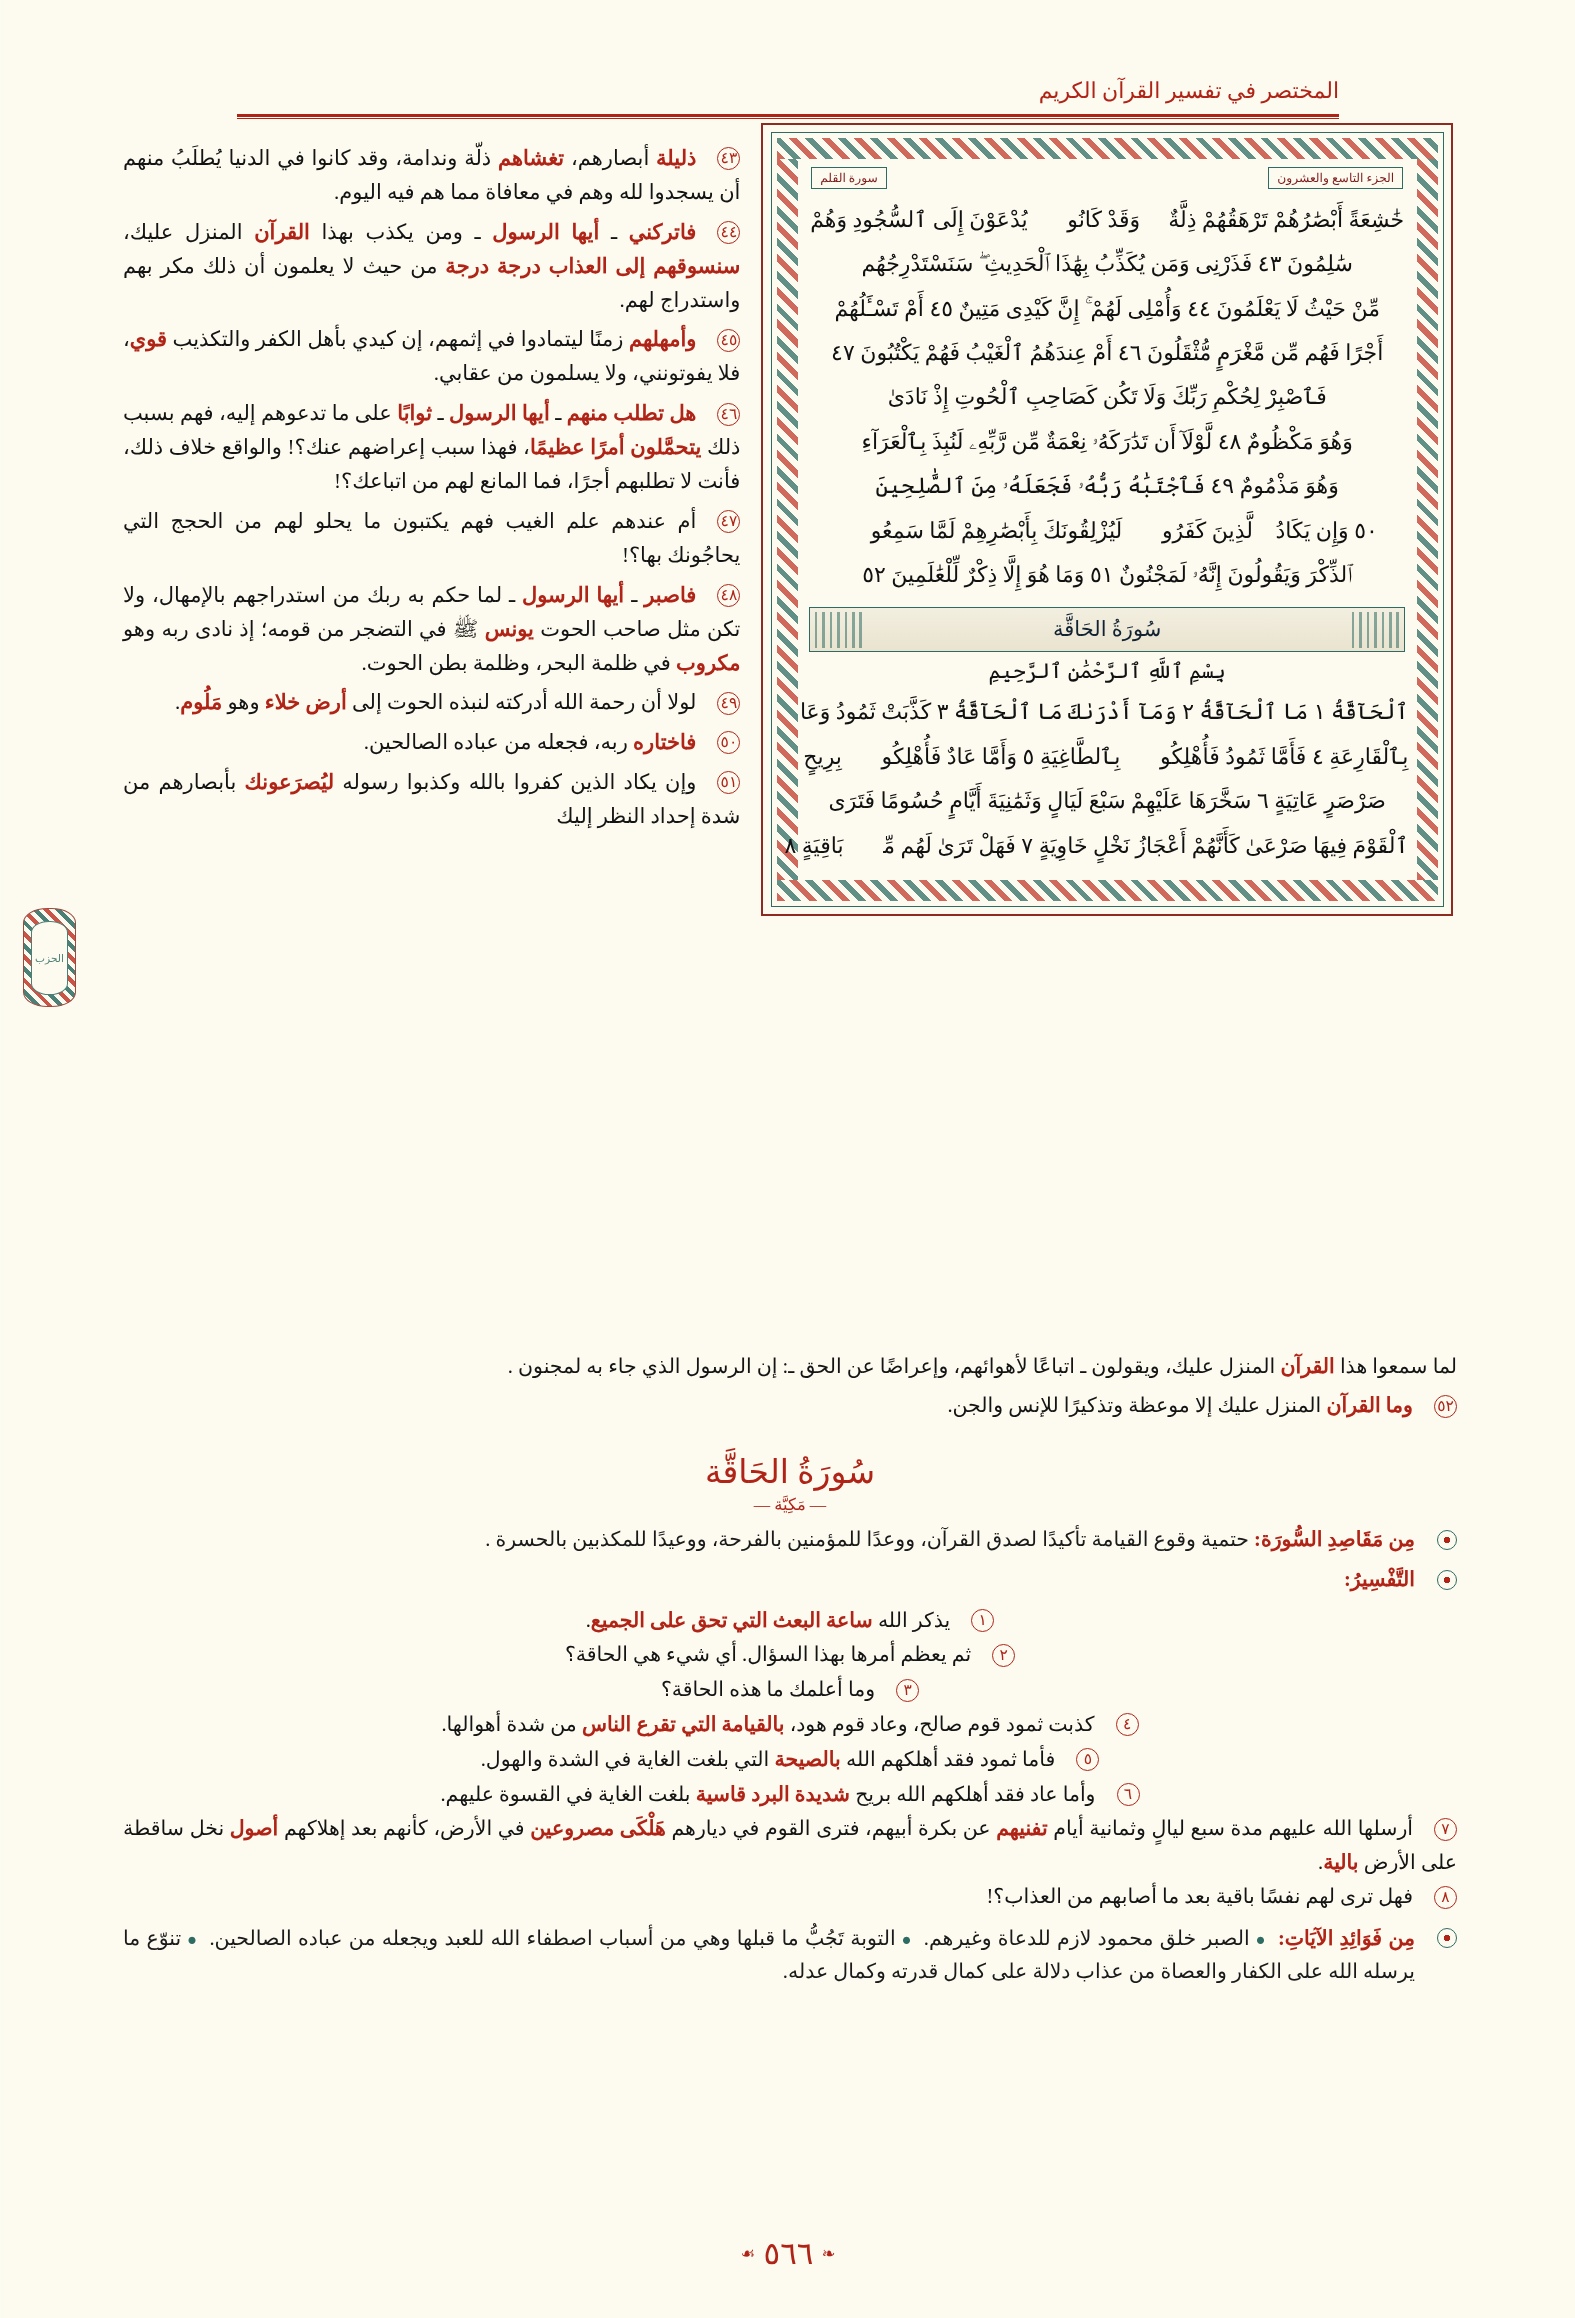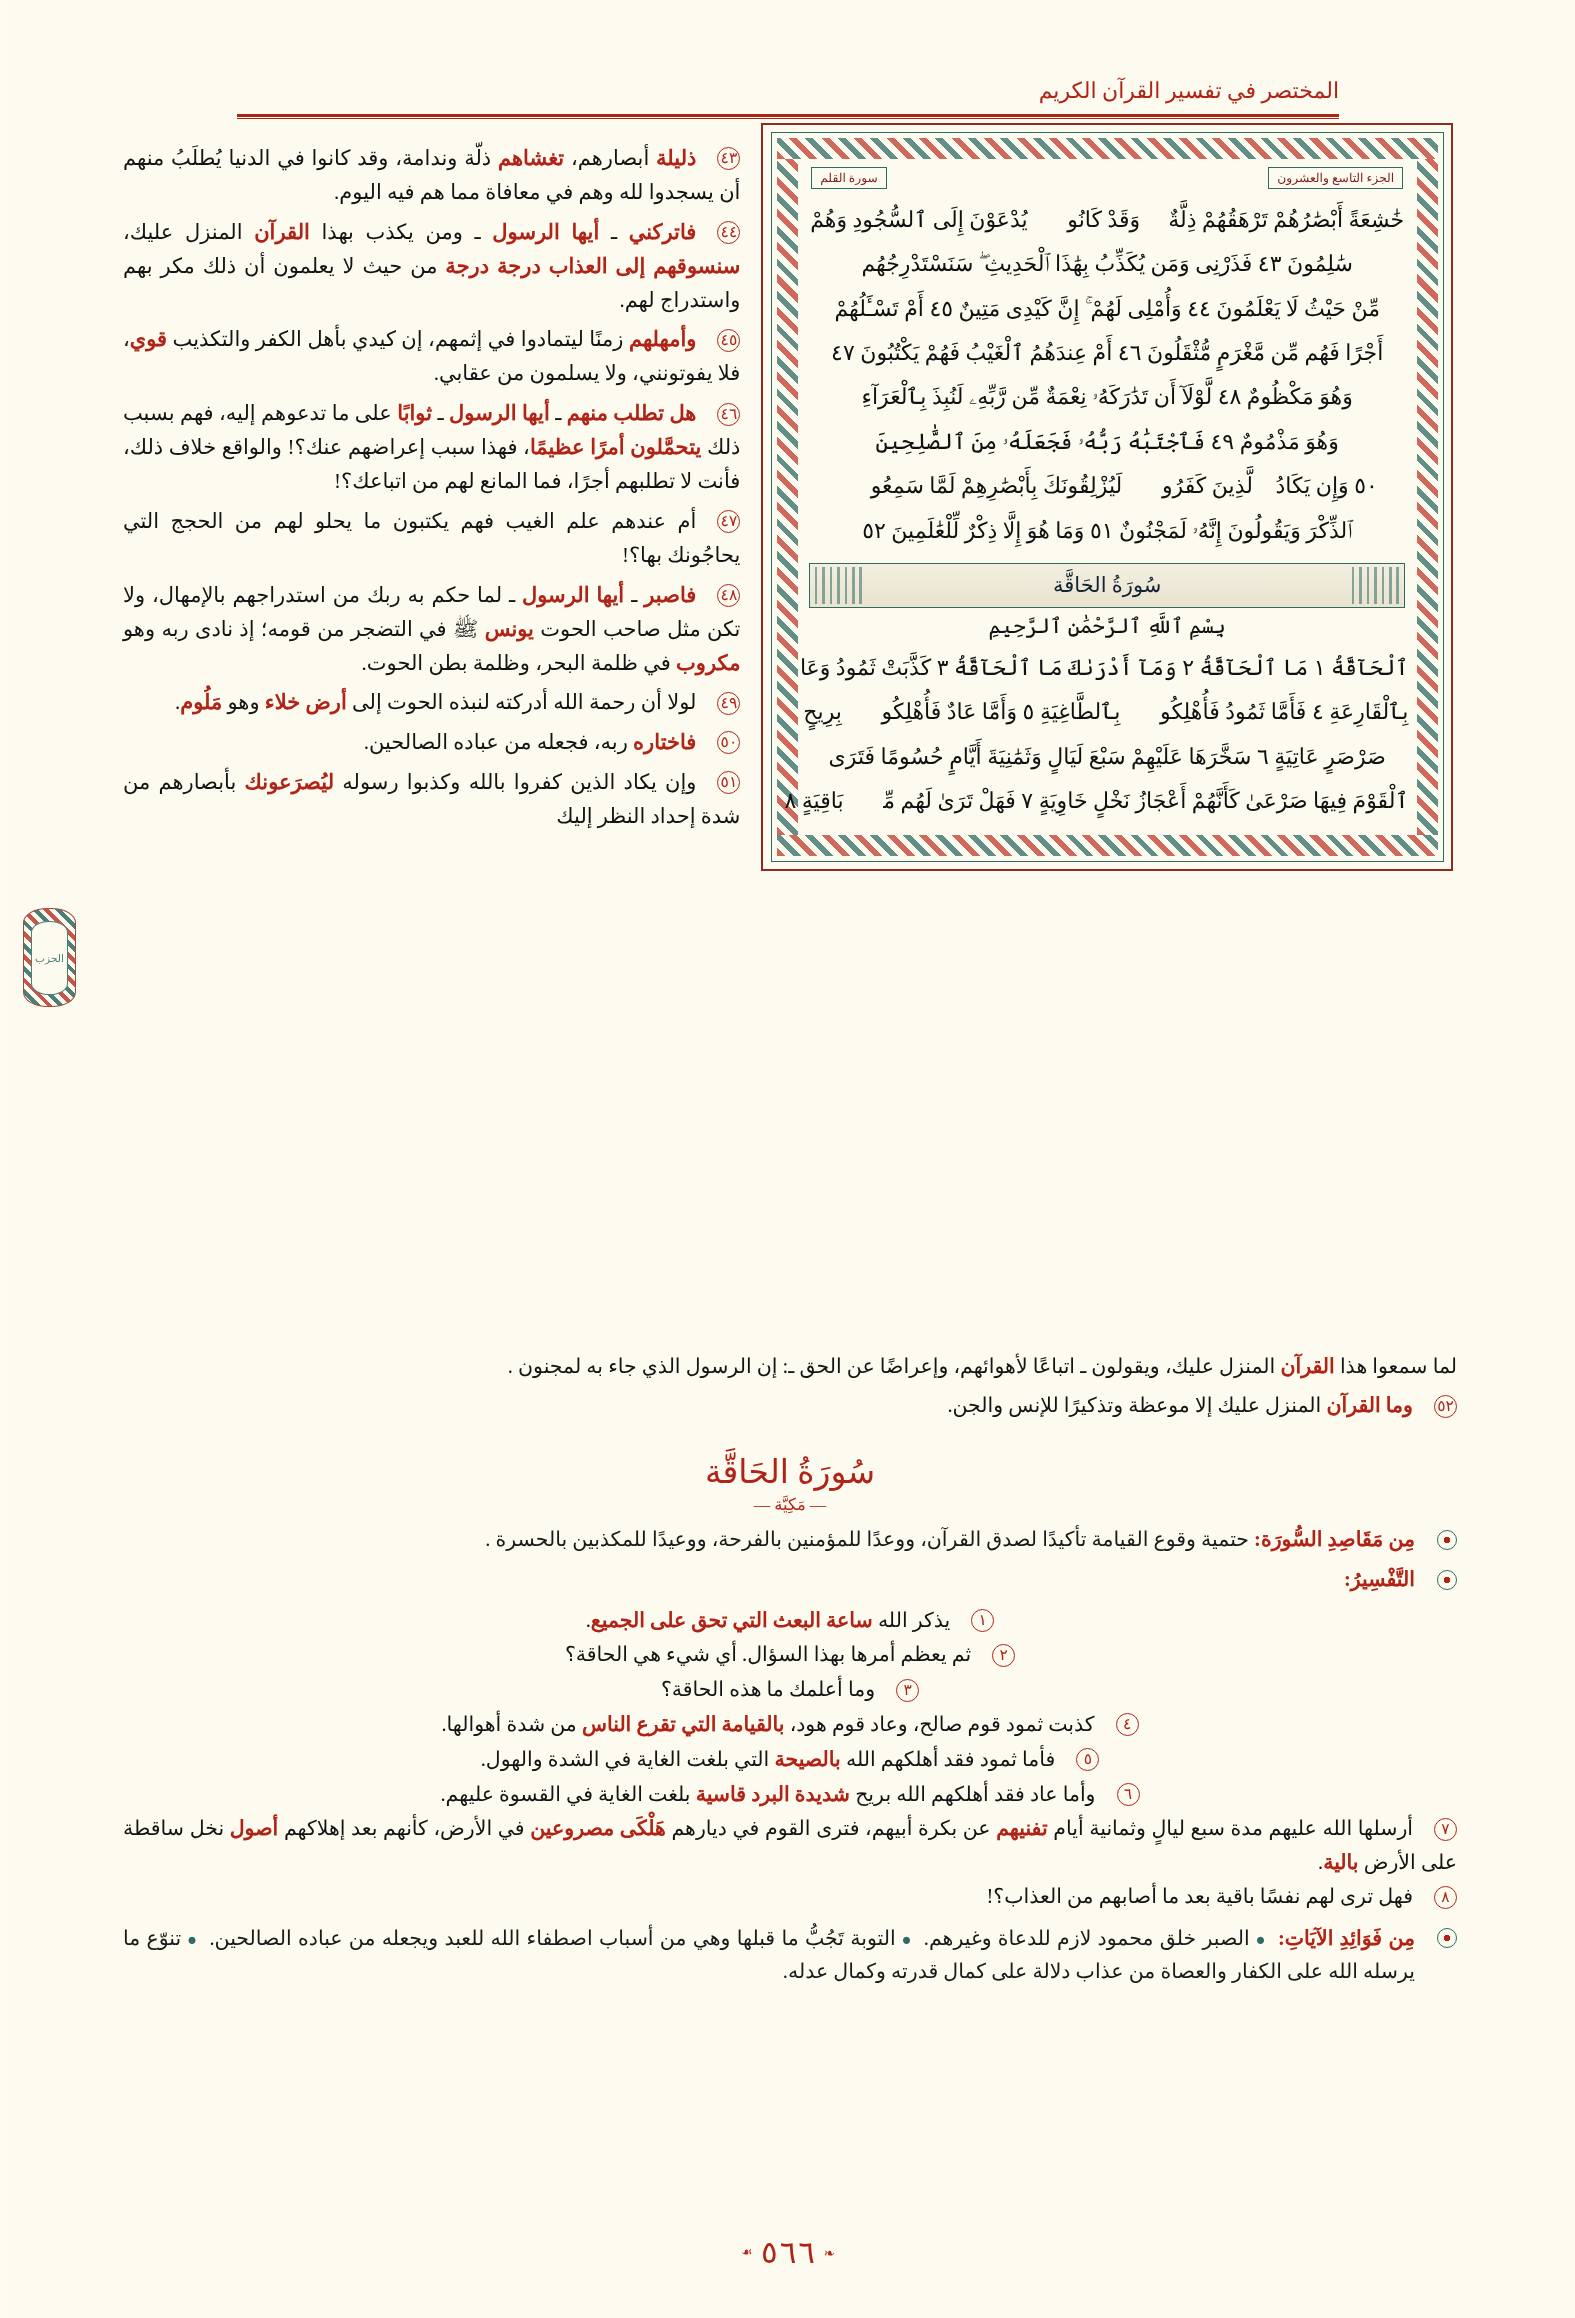--- a/index.html
+++ b/index.html
@@ -204,21 +204,21 @@
     font-size:20.5px;line-height:1.6;text-align:justify;
   }
   .dot{color:#2e6b62;font-size:16.4px;margin:0 4.9px;}
 
   
   .pagenum{
     position:absolute;left:0;right:0;bottom:47px;
     text-align:center;
     color:#b02418;
     font-size:31px;
-    font-family:Liberation Mono, monospace;
+    font-family:Liberation Sans, sans-serif;
   }
   .pagenum .wing{font-size:16.4px;margin:0 8.2px;vertical-align:4.9px;}
 </style>
 </head>
 <body>
 
 <div class="page">
 
   <div class="header">
     <div class="header-logo">المختصر في تفسير القرآن الكريم</div>
@@ -240,20 +240,21 @@
                 <div class="juz-bar">
                   <div class="juz-tag">الجزء التاسع والعشرون</div>
                   <div class="sura-tag">سورة القلم</div>
                 </div>
 
                 <div>
                   <div class="quran-line">خَٰشِعَةً أَبْصَٰرُهُمْ تَرْهَقُهُمْ ذِلَّةٌ ۖ وَقَدْ كَانُوا۟ يُدْعَوْنَ إِلَى ٱلسُّجُودِ وَهُمْ</div>
                   <div class="quran-line">سَٰلِمُونَ ٤٣ فَذَرْنِى وَمَن يُكَذِّبُ بِهَٰذَا ٱلْحَدِيثِ ۖ سَنَسْتَدْرِجُهُم</div>
                   <div class="quran-line">مِّنْ حَيْثُ لَا يَعْلَمُونَ ٤٤ وَأُمْلِى لَهُمْ ۚ إِنَّ كَيْدِى مَتِينٌ ٤٥ أَمْ تَسْـَٔلُهُمْ</div>
                   <div class="quran-line">أَجْرًا فَهُم مِّن مَّغْرَمٍ مُّثْقَلُونَ ٤٦ أَمْ عِندَهُمُ ٱلْغَيْبُ فَهُمْ يَكْتُبُونَ ٤٧</div>
+                  <div class="quran-line">فَٱصْبِرْ لِحُكْمِ رَبِّكَ وَلَا تَكُن كَصَاحِبِ ٱلْحُوتِ إِذْ نَادَىٰ</div>
                   <div class="quran-line">وَهُوَ مَكْظُومٌ ٤٨ لَّوْلَآ أَن تَدَٰرَكَهُۥ نِعْمَةٌ مِّن رَّبِّهِۦ لَنُبِذَ بِٱلْعَرَآءِ</div>
                   <div class="quran-line">وَهُوَ مَذْمُومٌ ٤٩ فَٱجْتَبَٰهُ رَبُّهُۥ فَجَعَلَهُۥ مِنَ ٱلصَّٰلِحِينَ</div>
                   <div class="quran-line">٥٠ وَإِن يَكَادُ ٱلَّذِينَ كَفَرُوا۟ لَيُزْلِقُونَكَ بِأَبْصَٰرِهِمْ لَمَّا سَمِعُوا۟</div>
                   <div class="quran-line">ٱلذِّكْرَ وَيَقُولُونَ إِنَّهُۥ لَمَجْنُونٌ ٥١ وَمَا هُوَ إِلَّا ذِكْرٌ لِّلْعَٰلَمِينَ ٥٢</div>
                 </div>
 
                 <div class="sura-header">
                   <span class="name">سُورَةُ الحَاقَّة</span>
                 </div>
 

